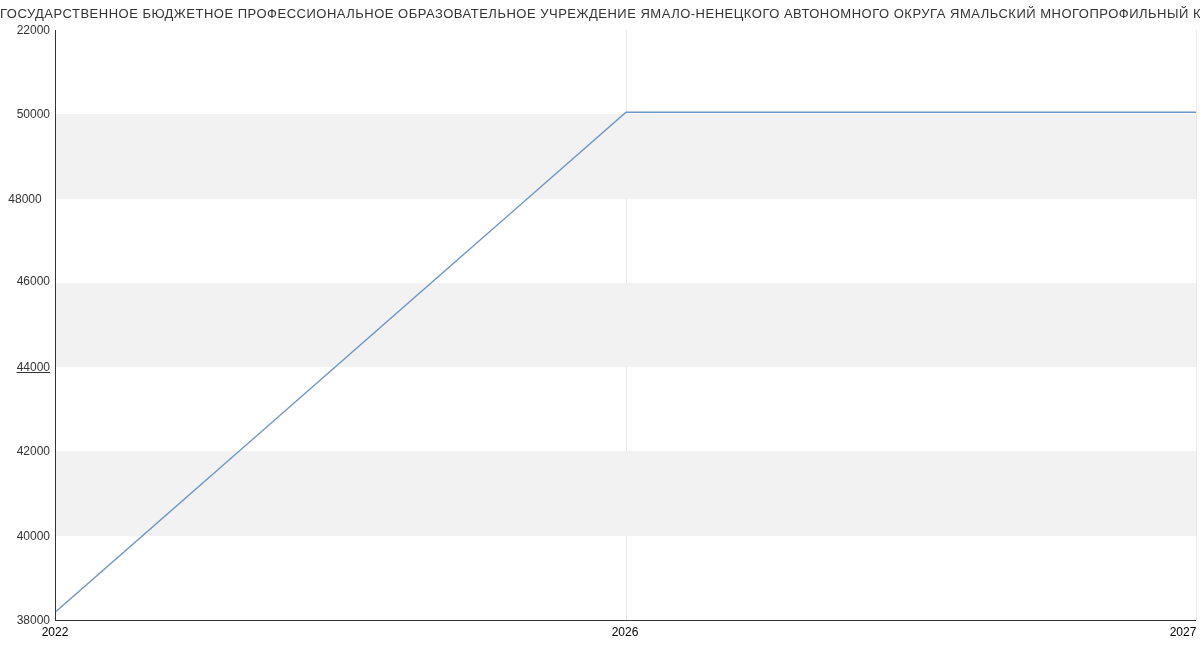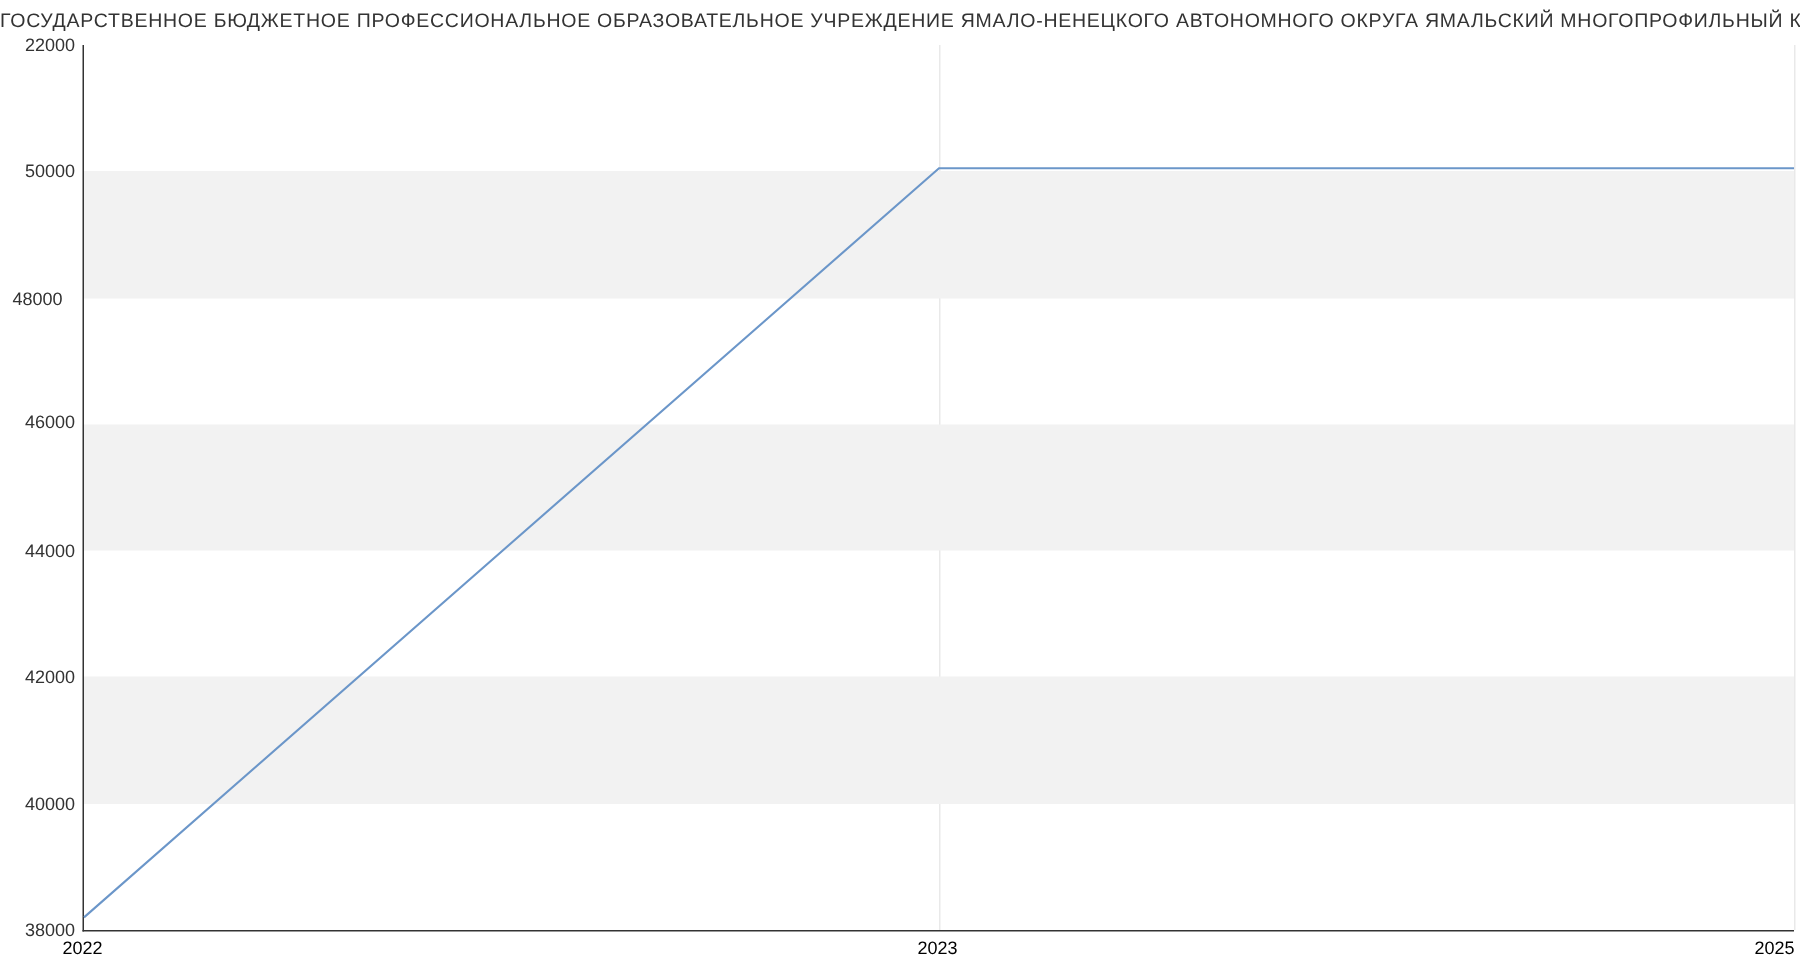--- a/index.html
+++ b/index.html
@@ -86,20 +86,20 @@
     <div class="hband" style="top: 252.857px; height: 84.2857px;"></div>
     <div class="hband" style="top: 84.2857px; height: 84.2857px;"></div>
   <svg class="series" viewBox="0 0 1140 590" preserveAspectRatio="none">
     <polyline class="series-line" points="0,581.5714285714286 570,82.17857142857139 1140,82.17857142857139"></polyline>
   </svg>
 </div>
 
 <div class="ytick-label" style="top: 620px;">38000</div>
 <div class="ytick-label" style="top: 535.714px; margin-left: 17px;">40000</div>
 <div class="ytick-label" style="top: 451.429px; margin-left: 48px;">42000</div>
-<div class="ytick-label" style="top: 367.143px;">44000</div>
+<div class="ytick-label" style="top: 367.143px; text-decoration: underline;">44000</div>
 <div class="ytick-label" style="top: 281px;">46000</div>
 <div class="ytick-label" style="top: 198.571px; text-align: center;">48000</div>
 <div class="ytick-label" style="top: 114.286px;">50000</div>
 <div class="ytick-label" style="top: 30px;">22000</div>
 <div class="xtick-label" style="left: 55px;">2022</div>
-<div class="xtick-label" style="left: 625px;">2023</div>
-<div class="xtick-label" style="left: 1183px;">2025</div>
+<div class="xtick-label" style="left: 625px;">2026</div>
+<div class="xtick-label" style="left: 1183px;">2027</div>
 
 </body></html>

